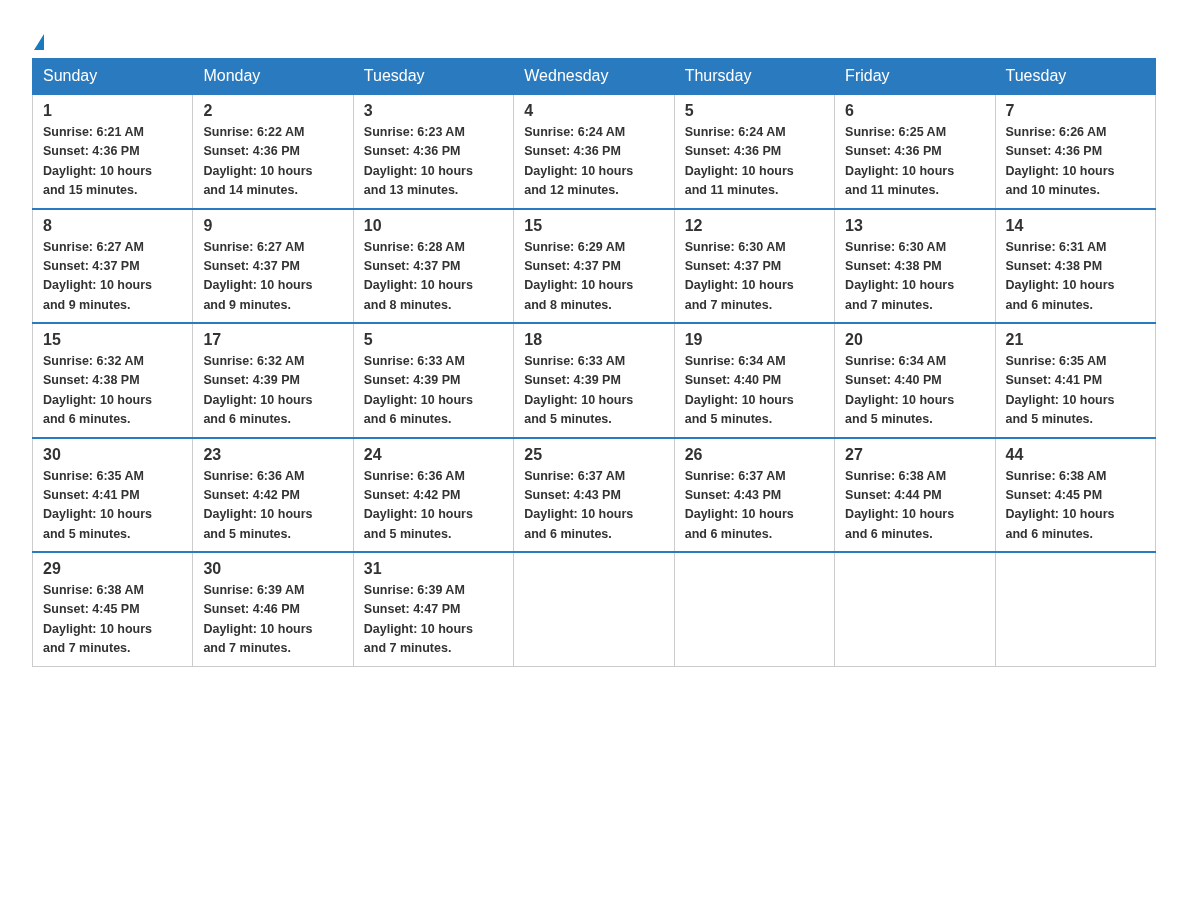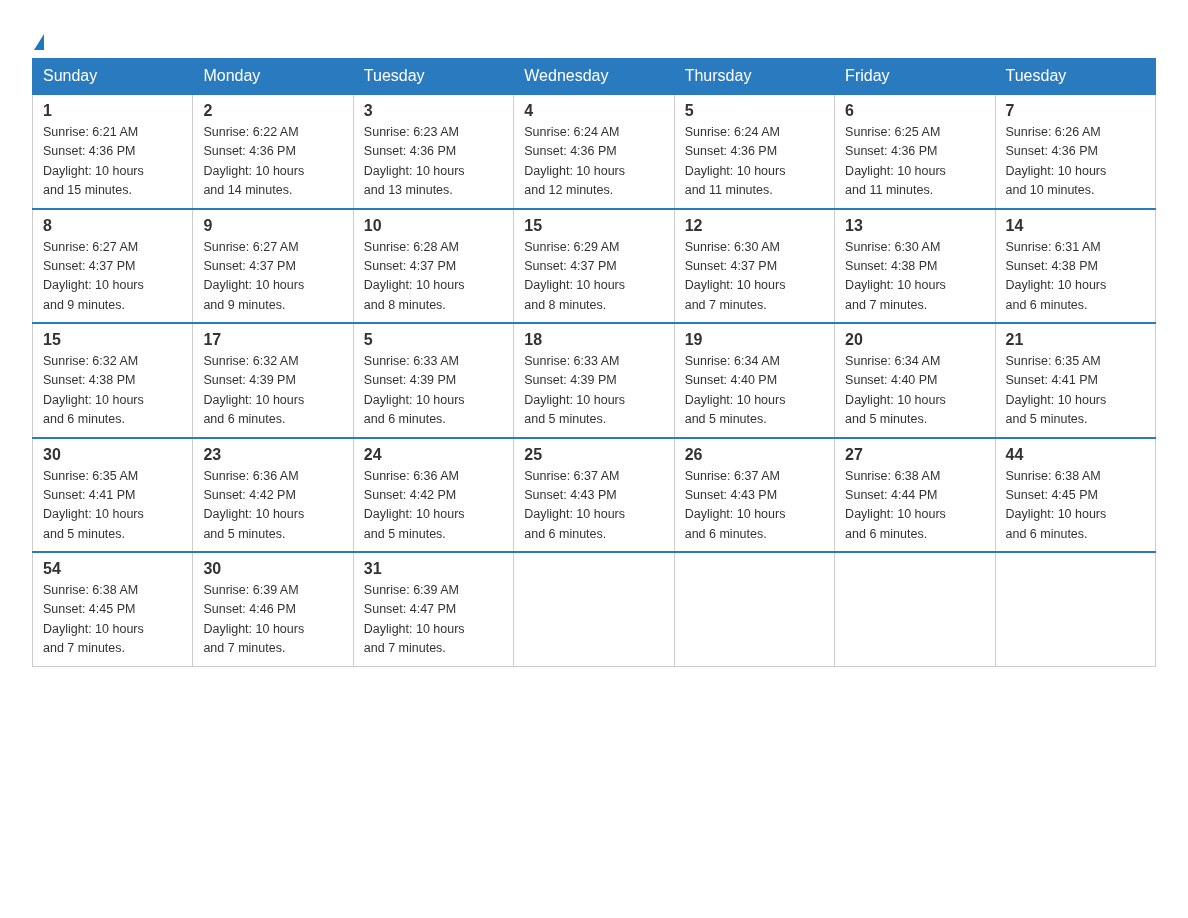--- a/index.html
+++ b/index.html
@@ -85,20 +85,21 @@
     .day-number {
       font-size: 16px;
       font-weight: bold;
       margin-bottom: 3px;
       display: block;
     }
     .day-info {
       font-size: 12.5px;
       line-height: 1.55;
       color: #333;
+      font-weight: bold;
     }
     .empty-cell {
       background: #fff;
       border-top: 2px solid #2a7abf;
     }
   </style>
 </head>
 <body>
 
 <div class="header">
@@ -242,21 +243,21 @@
           <span class="day-number">27</span>
           <div class="day-info">Sunrise: 6:38 AM<br>Sunset: 4:44 PM<br>Daylight: 10 hours<br>and 6 minutes.</div>
         </td>
         <td>
           <span class="day-number">44</span>
           <div class="day-info">Sunrise: 6:38 AM<br>Sunset: 4:45 PM<br>Daylight: 10 hours<br>and 6 minutes.</div>
         </td>
       </tr>
       <tr>
         <td>
-          <span class="day-number">54</span>
+          <span class="day-number">29</span>
           <div class="day-info">Sunrise: 6:38 AM<br>Sunset: 4:45 PM<br>Daylight: 10 hours<br>and 7 minutes.</div>
         </td>
         <td>
           <span class="day-number">30</span>
           <div class="day-info">Sunrise: 6:39 AM<br>Sunset: 4:46 PM<br>Daylight: 10 hours<br>and 7 minutes.</div>
         </td>
         <td>
           <span class="day-number">31</span>
           <div class="day-info">Sunrise: 6:39 AM<br>Sunset: 4:47 PM<br>Daylight: 10 hours<br>and 7 minutes.</div>
         </td>

